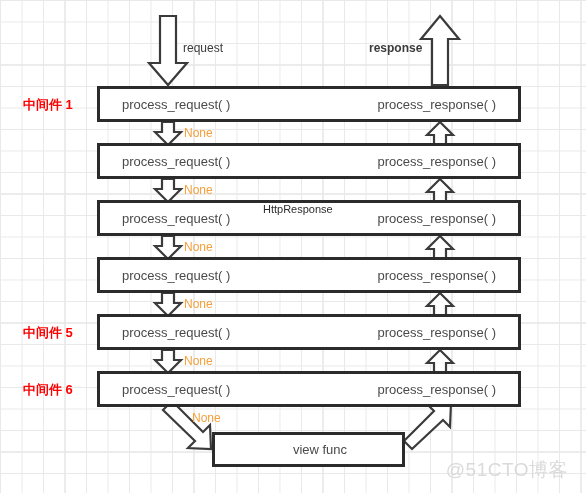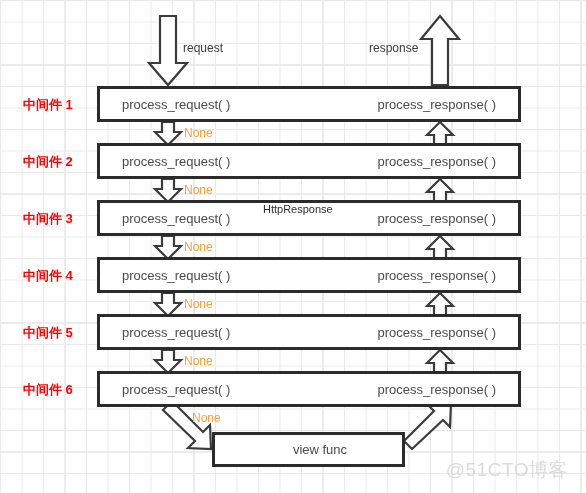--- a/index.html
+++ b/index.html
@@ -145,45 +145,42 @@
       <path d="M412,449 L404,441 L434,411 L427,404 L451,403 L450,427 L443,420 L412,449 Z"></path>
     </g>
 
     <g stroke="#22e3f5" fill="#22e3f5">
       <line x1="243" y1="218" x2="382" y2="218" stroke-width="3"></line>
       <path d="M378,211 L398,218 L378,225 Z" stroke="none"></path>
     </g>
   </svg>
 
   <div class="edge-label" style="left:183px;top:41px;">request</div>
-  <div class="edge-label" style="left:369px;top:41px;">response</div>
+  <div class="edge-label" style="left:369px;top:41px;font-weight:bold;">response</div>
 
   <div class="mw-label" style="top:96px;">中间件 1</div>
   <div class="mw-box" style="top:86px;">
     <span class="fn-req">process_request( )</span>
     <span class="fn-res">process_response( )</span>
   </div>
   <div class="none-label" style="left:184px;top:126px;">None</div>
 
-  <div class="mw-label" style="top:153px;">中间件 2</div>
   <div class="mw-box" style="top:143px;">
     <span class="fn-req">process_request( )</span>
     <span class="fn-res">process_response( )</span>
   </div>
   <div class="none-label" style="left:184px;top:183px;">None</div>
 
-  <div class="mw-label" style="top:210px;">中间件 3</div>
   <div class="mw-box" style="top:200px;">
     <span class="fn-req">process_request( )</span>
     <span class="fn-res">process_response( )</span>
   </div>
   <div class="http-label" style="left:263px;top:203px;">HttpResponse</div>
   <div class="none-label" style="left:184px;top:240px;">None</div>
 
-  <div class="mw-label" style="top:267px;">中间件 4</div>
   <div class="mw-box" style="top:257px;">
     <span class="fn-req">process_request( )</span>
     <span class="fn-res">process_response( )</span>
   </div>
   <div class="none-label" style="left:184px;top:297px;">None</div>
 
   <div class="mw-label" style="top:324px;">中间件 5</div>
   <div class="mw-box" style="top:314px;">
     <span class="fn-req">process_request( )</span>
     <span class="fn-res">process_response( )</span>

